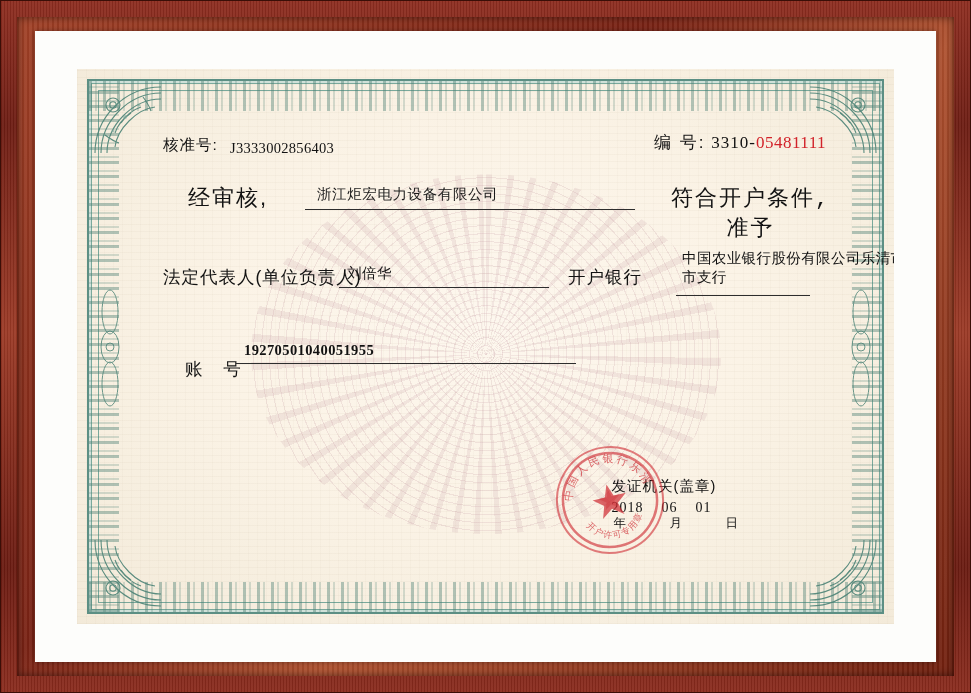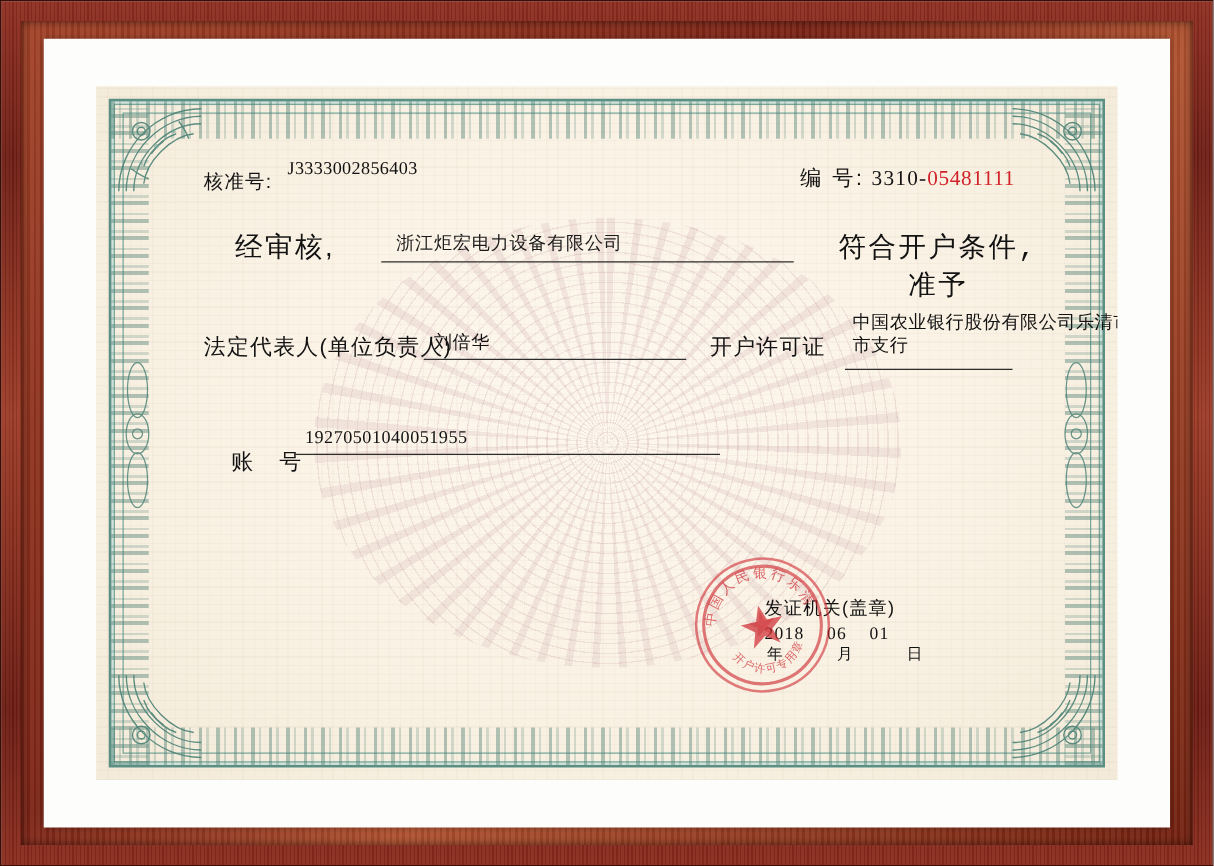--- a/index.html
+++ b/index.html
@@ -165,29 +165,29 @@
   .approval-label {
     position: absolute;
     left: 30px;
     top: 8px;
     font-size: 15.5px;
     letter-spacing: 1px;
   }
   .approval-no {
     position: absolute;
     left: 97px;
-    top: 0px;
+    top: 13px;
     font-size: 14.5px;
     font-family: "Liberation Serif", serif;
     letter-spacing: 0.3px;
     text-align: right;
   }
   .serial {
     position: absolute;
-    right: 26px;
+    right: 12px;
     top: 4px;
     font-size: 17px;
     letter-spacing: 1px;
     text-align: right;
   }
   .serial .label { letter-spacing: 2px; }
   .serial .prefix { font-family: "Liberation Serif", serif; }
   .serial .red {
     color: #d2232a;
     font-family: "Liberation Serif", serif;
@@ -271,20 +271,21 @@
     font-size: 17.5px;
     letter-spacing: 1px;
   }
   .row-acct .lab-acct { position: absolute; left: 30px; top: 24px; letter-spacing: 8px; margin-left: 22px; }
   .row-acct .acct-line {
     position: absolute;
     left: 103px; top: 0;
     width: 340px;
     height: 30px;
     border-bottom: 1.4px solid #2d2d2d;
+    font-weight: bold;
   }
   .row-acct .acct-no {
     position: absolute;
     left: 8px; bottom: 4px;
     font-size: 14.5px;
     font-family: "Liberation Serif", serif;
     letter-spacing: 0.4px;
   }
 
   
@@ -461,21 +462,21 @@
           </span>
           <span class="tail">符合开户条件,准予</span>
         </div>
 
 
         <div class="row-rep">
           <span class="lab-rep">法定代表人(单位负责人)</span>
           <span class="rep-line">
             <span class="rep-name">刘倍华</span>
           </span>
-          <span class="lab-bank">开户许可证</span>
+          <span class="lab-bank">开户银行</span>
           <span class="bank-line">
             <span class="bank-name">中国农业银行股份有限公司乐清市支行柳市支行</span>
           </span>
         </div>
 
         <div class="row-acct">
           <span class="lab-acct">账 号</span>
           <span class="acct-line">
             <span class="acct-no">19270501040051955</span>
           </span>

